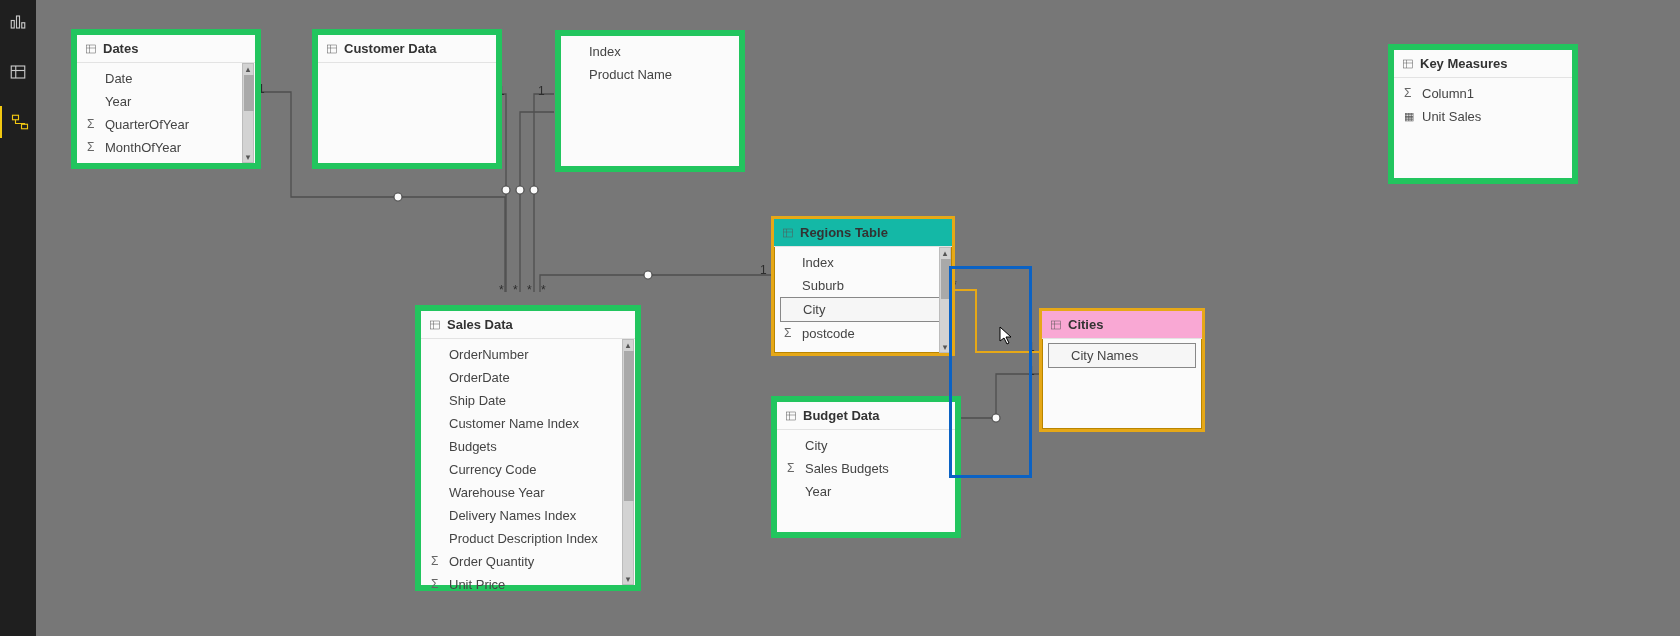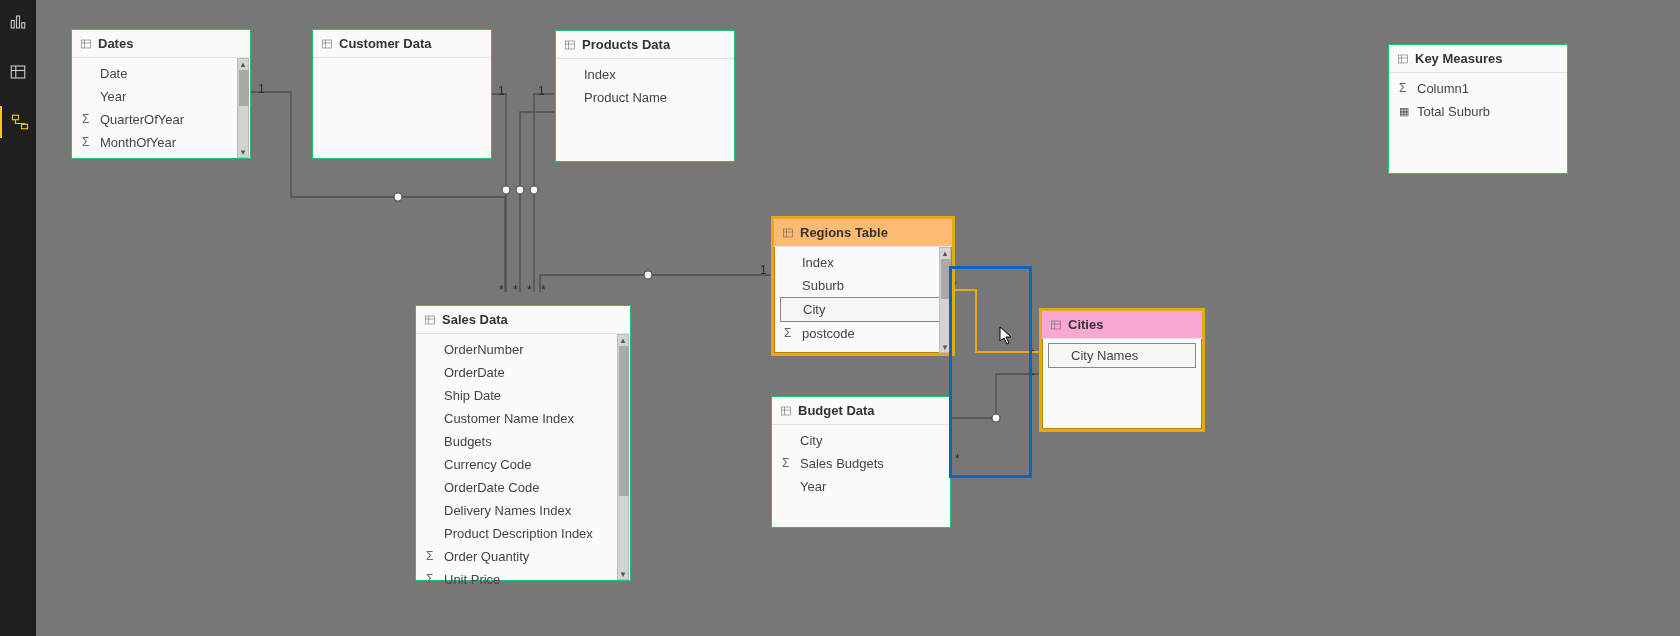--- a/index.html
+++ b/index.html
@@ -4,21 +4,21 @@
 <style>
   html,body{margin:0;padding:0;width:1680px;height:636px;font-family:"Segoe UI",Arial,sans-serif;color:#333;background:#7a7a7a;overflow:hidden}
   
   .nav{position:absolute;left:0;top:0;width:36px;height:100%;background:#1f1f1f;display:flex;flex-direction:column;align-items:center;padding-top:6px;gap:18px}
   .nav .nbtn{width:36px;height:32px;display:flex;align-items:center;justify-content:center;cursor:pointer}
   .nav .nbtn svg{stroke:#c9c9c9;fill:none;stroke-width:1.5}
   .nav .nbtn.active{border-left:3px solid #F2C811}
   .nav .nbtn.active svg{stroke:#F2C811}
   
   .canvas{position:absolute;left:36px;top:0;right:0;bottom:0;background:#777}
-  .card{position:absolute;background:#fbfbfb;border:1px solid #22c55e;box-shadow:0 0 0 rgba(0,0,0,.2);font-size:13px}
+  .card{position:absolute;background:#fbfbfb;border:6px solid #22c55e;box-shadow:0 0 0 rgba(0,0,0,.2);font-size:13px}
   .card.sel{border:3px solid #E6A817;box-shadow:0 0 0 1px #b98500 inset}
   .card .hdr{display:flex;align-items:center;gap:6px;padding:6px 8px;font-weight:600;color:#333;border-bottom:1px solid #e3e3e3}
   .card .hdr svg{stroke:#555;fill:none}
   .card .body{padding:4px 0;max-height:500px;overflow:hidden;position:relative}
   .fld{display:flex;align-items:flex-end;gap:6px;padding:3px 18px 3px 28px;position:relative;color:#444;font-size:13px;line-height:17px}
   .fld .ficon{position:absolute;left:10px;top:3px}
   .fld.sel{border:1px solid #888;background:#f6f6f6;margin:0 6px;padding-left:22px}
   
   .sbar{position:absolute;right:1px;width:10px;background:#d3d3d3;border:1px solid #bcbcbc}
   .sbar .arrow{position:absolute;left:0;right:0;height:10px;display:flex;align-items:center;justify-content:center;color:#555;font-size:9px}
@@ -139,28 +139,20 @@
       <svg width="12" height="12" viewBox="0 0 24 24">
           <rect x="3" y="4" width="18" height="16"></rect>
           <line x1="3" y1="10" x2="21" y2="10"></line>
           <line x1="9" y1="4" x2="9" y2="20"></line>
         </svg>
       <span>Customer Data</span>
     </div>
   </div>
 
   <div class="card" style="left:519px;top:30px;width:178px;height:130px">
-    <div class="hdr">
-      <svg width="12" height="12" viewBox="0 0 24 24">
-          <rect x="3" y="4" width="18" height="16"></rect>
-          <line x1="3" y1="10" x2="21" y2="10"></line>
-          <line x1="9" y1="4" x2="9" y2="20"></line>
-        </svg>
-      <span>Products Data</span>
-    </div>
     <div class="body">
       <div class="fld">
           <span>Index</span>
         </div>
       <div class="fld">
           <span>Product Name</span>
         </div>
     </div>
   </div>
 
@@ -173,21 +165,21 @@
         </svg>
       <span>Key Measures</span>
     </div>
     <div class="body">
       <div class="fld">
           <span class="ficon sigma">Σ</span>
           <span>Column1</span>
         </div>
       <div class="fld">
           <span class="ficon tblico">▦</span>
-          <span>Total Suburb</span>
+          <span>Unit Sales</span>
         </div>
     </div>
   </div>
 
   <div class="card" style="left:379px;top:305px;width:214px;height:274px">
     <div class="hdr">
       <svg width="12" height="12" viewBox="0 0 24 24">
           <rect x="3" y="4" width="18" height="16"></rect>
           <line x1="3" y1="10" x2="21" y2="10"></line>
           <line x1="9" y1="4" x2="9" y2="20"></line>
@@ -207,21 +199,21 @@
       <div class="fld">
           <span>Customer Name Index</span>
         </div>
       <div class="fld">
           <span>Budgets</span>
         </div>
       <div class="fld">
           <span>Currency Code</span>
         </div>
       <div class="fld">
-          <span>OrderDate Code</span>
+          <span>Warehouse Year</span>
         </div>
       <div class="fld">
           <span>Delivery Names Index</span>
         </div>
       <div class="fld">
           <span>Product Description Index</span>
         </div>
       <div class="fld">
           <span class="ficon sigma">Σ</span>
           <span>Order Quantity</span>
@@ -232,21 +224,21 @@
         </div>
     </div>
     <div class="sbar" style="top:28px;height:244px">
       <div class="arrow" style="top:0">▴</div>
       <div class="arrow" style="bottom:0">▾</div>
     </div>
     <div class="sthumb" style="top:40px;height:150px"></div>
   </div>
 
   <div class="card sel" style="left:735px;top:216px;width:178px;height:134px">
-    <div class="hdr" style="background:#fdba74">
+    <div class="hdr" style="background:#14b8a6">
       <svg width="12" height="12" viewBox="0 0 24 24">
           <rect x="3" y="4" width="18" height="16"></rect>
           <line x1="3" y1="10" x2="21" y2="10"></line>
           <line x1="9" y1="4" x2="9" y2="20"></line>
         </svg>
       <span>Regions Table</span>
     </div>
     <div class="body">
       <div class="fld">
           <span>Index</span>

